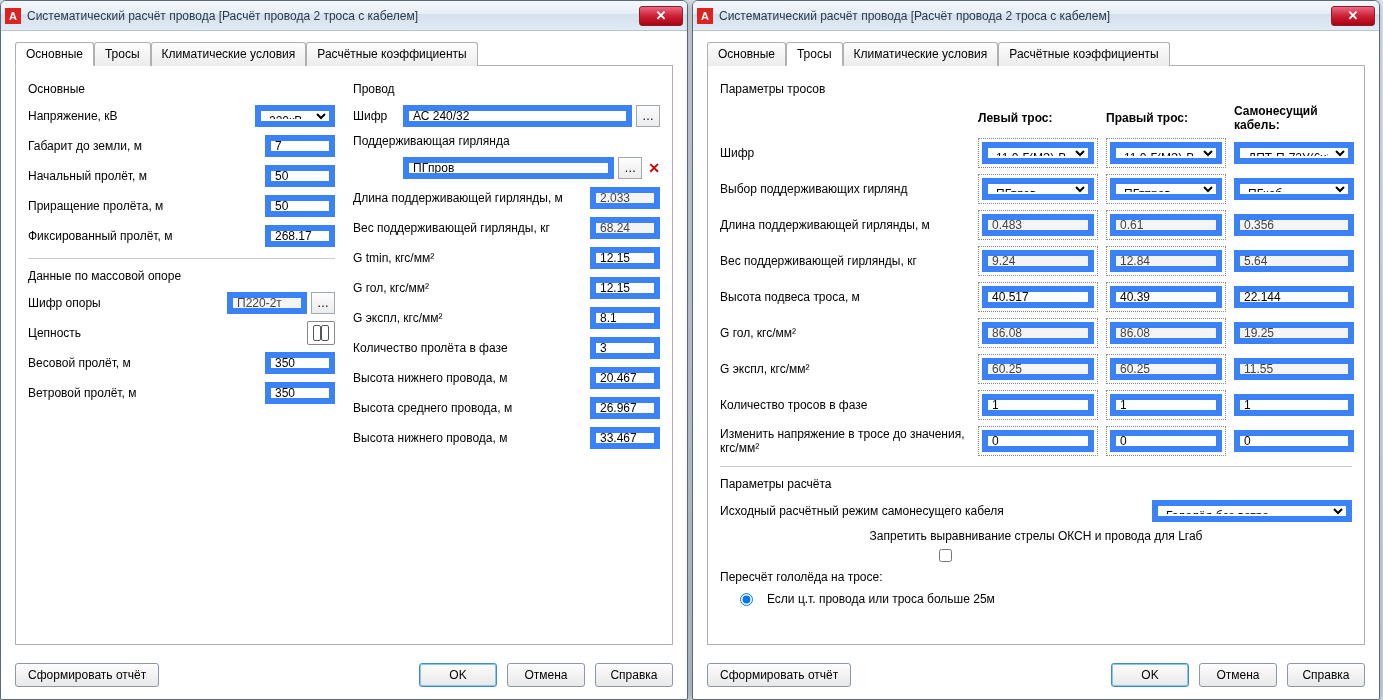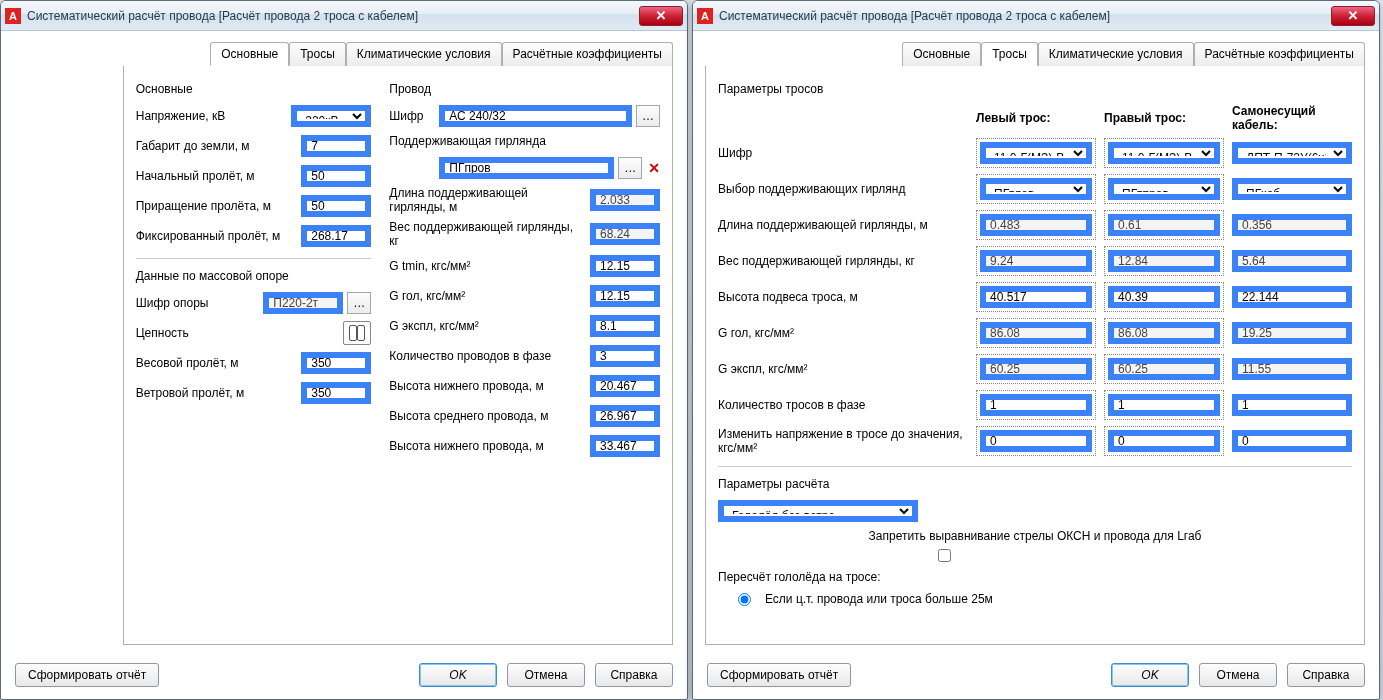--- a/index.html
+++ b/index.html
@@ -46,21 +46,20 @@
   text-align: center; line-height: 18px;
   border: 1px solid #822; border-radius: 3px;
   font-size: 13px;
 }
 .body-area {
   flex: 1;
   padding: 10px 14px;
   display: flex;
   flex-direction: column;
   overflow: hidden;
-  align-items: flex-end;
 }
 .tabs { display: flex; border-bottom: 1px solid #b0b0b0; }
 .tab {
   padding: 4px 10px;
   border: 1px solid #b0b0b0;
   border-bottom: none;
   background: linear-gradient(to bottom,#fdfdfd,#ececec);
   margin-right: 0px;
   border-radius: 3px 3px 0 0;
   position: relative; top: 1px;
@@ -123,21 +122,21 @@
   display: flex; gap: 10px; align-items: center;
 }
 .footer .spacer { flex: 1; }
 .btn {
   min-width: 78px; height: 24px;
   border: 1px solid #8a98a8;
   background: linear-gradient(to bottom,#fdfdfd,#e8e8e8);
   font: inherit;
   border-radius: 3px;
 }
-.btn.primary { border: 1px solid #3b8dd0; box-shadow: 0 0 0 1px #8ec5ee inset; font-style: italic; }
+.btn.primary { border: 1px solid #3b8dd0; box-shadow: 0 0 0 1px #8ec5ee inset; }
 .btn.wide { padding: 0 12px; min-width: auto;}
 
 .grid {
   display: grid;
   grid-template-columns: 250px 120px 120px 120px;
   gap: 6px 8px;
   align-items: center;
 }
 .grid .hd { font-weight: bold; }
 .dotted-box {
@@ -237,21 +236,21 @@
             </div>
           <div class="row">
               <span class="lbl">G гол, кгс/мм²</span>
             <input class="input w70" value="12.15" style="">
             </div>
           <div class="row">
               <span class="lbl">G экспл, кгс/мм²</span>
             <input class="input w70" value="8.1" style="">
             </div>
           <div class="row">
-              <span class="lbl">Количество проводов в фазе</span>
+              <span class="lbl">Количество пролёта в фазе</span>
             <input class="input w70" value="3" style="">
             </div>
           <div class="row">
               <span class="lbl">Высота нижнего провода, м</span>
             <input class="input w70" value="20.467" style="">
             </div>
           <div class="row">
               <span class="lbl">Высота среднего провода, м</span>
             <input class="input w70" value="26.967" style="">
             </div>
@@ -371,20 +370,21 @@
           </div>
         <div class="dotted-box">
             <input class="input" value="0" style="">
           </div>
         <input class="input" value="0" style="">
       </div>
 
       <hr class="hr">
       <div class="section-label">Параметры расчёта</div>
       <div class="row">
+          <span class="lbl">Исходный расчётный режим самонесущего кабеля</span>
         <select class="select" style="width:200px"><option>Гололёд без ветра</option></select>
         </div>
       <div class="chk-row">
         <span class="lbl" style="flex:1">Запретить выравнивание стрелы ОКСН и провода для Lгаб</span>
         <input type="checkbox" style="margin-right: 182px;">
       </div>
       <div class="section-label" style="margin-top:8px">Пересчёт гололёда на тросе:</div>
       <div class="radio-row">
           <input type="radio" name="rc2" checked="" style="">
         <span>Если ц.т. провода или троса больше 25м</span>

